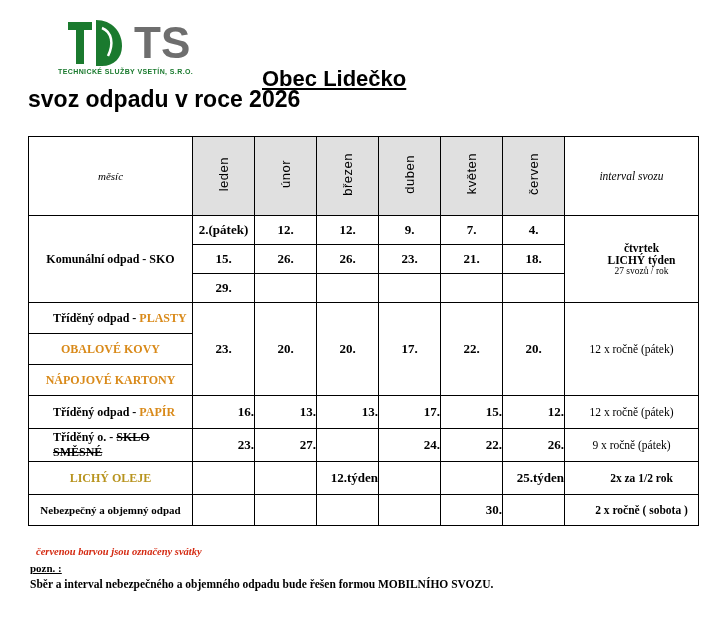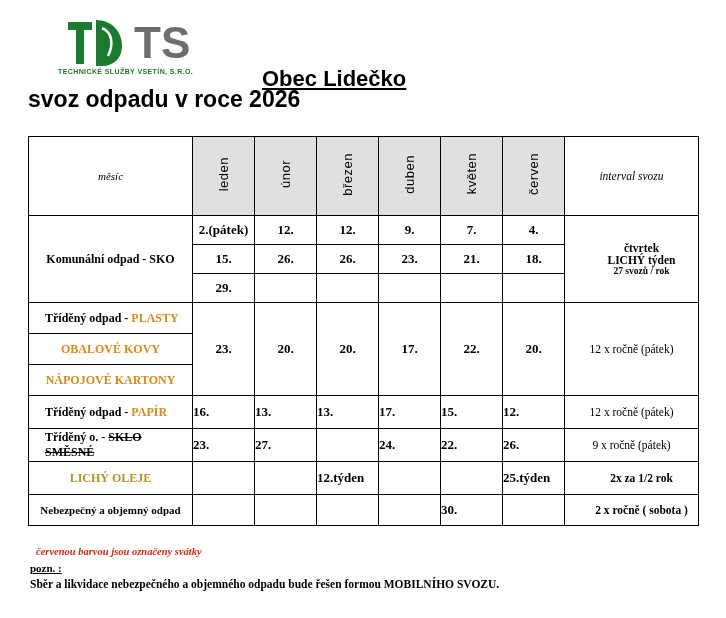--- a/index.html
+++ b/index.html
@@ -116,41 +116,41 @@
 
   .rowlabel {
     text-align: center;
     font-weight: bold;
     font-size: 12px;
     font-family: "Liberation Serif", serif;
     padding: 3px 4px;
   }
   .rowlabel.left {
     text-align: left;
-    padding-left: 16px;
+    padding-left: 24px;
     font-weight: bold;
   }
   .num {
-    text-align: left;
+    text-align: right;
     font-weight: bold;
     font-size: 13px;
     font-family: "Liberation Serif", serif;
     margin-left: 16px;
   }
   .interval {
     text-align: center;
     font-size: 11.5px;
     font-family: "Liberation Serif", serif;
   }
   .interval.bold {
     font-weight: bold;
     padding-left: 20px;
   }
   .interval .ln2 { font-size: 11.5px; }
-  .interval .ln3 { font-size: 9.5px; font-weight: bold; }
+  .interval .ln3 { font-size: 9.5px; font-weight: normal; }
 
   
   .sko-cell {
     text-align: center;
     font-weight: bold;
     font-size: 13px;
     height: 28px;
     font-family: "Liberation Serif", serif;
   }
   .noborder-v { border-top: none; border-bottom: none; }
@@ -327,13 +327,13 @@
     <td class="num"></td>
     <td class="num">30.</td>
     <td class="num"></td>
     <td class="interval bold">2 x ročně ( sobota )</td>
   </tr>
 </tbody>
   </table>
 
 <div class="note-red">červenou barvou jsou označeny svátky</div>
 <div class="note-pozn">pozn. :</div>
-<div class="note-body">Sběr a likvidace nebezpečného a objemného odpadu bude řešen formou MOBILNÍHO SVOZU.</div>
+<div class="note-body">Sběr a interval nebezpečného a objemného odpadu bude řešen formou MOBILNÍHO SVOZU.</div>
 
 </body></html>

